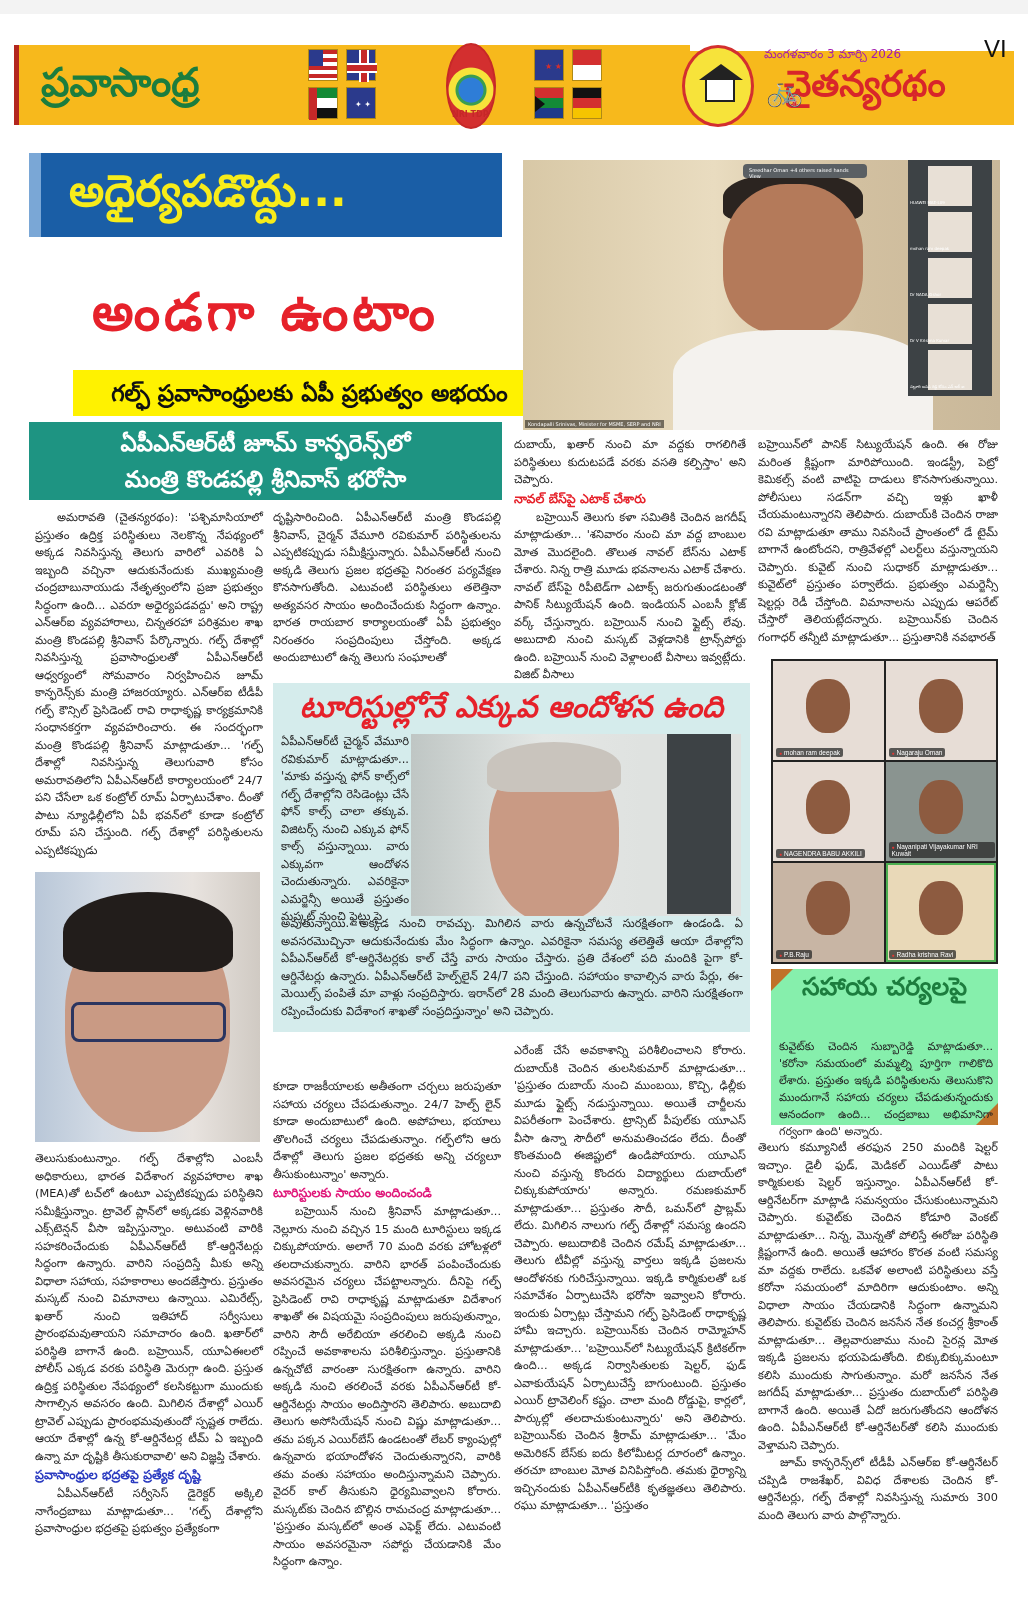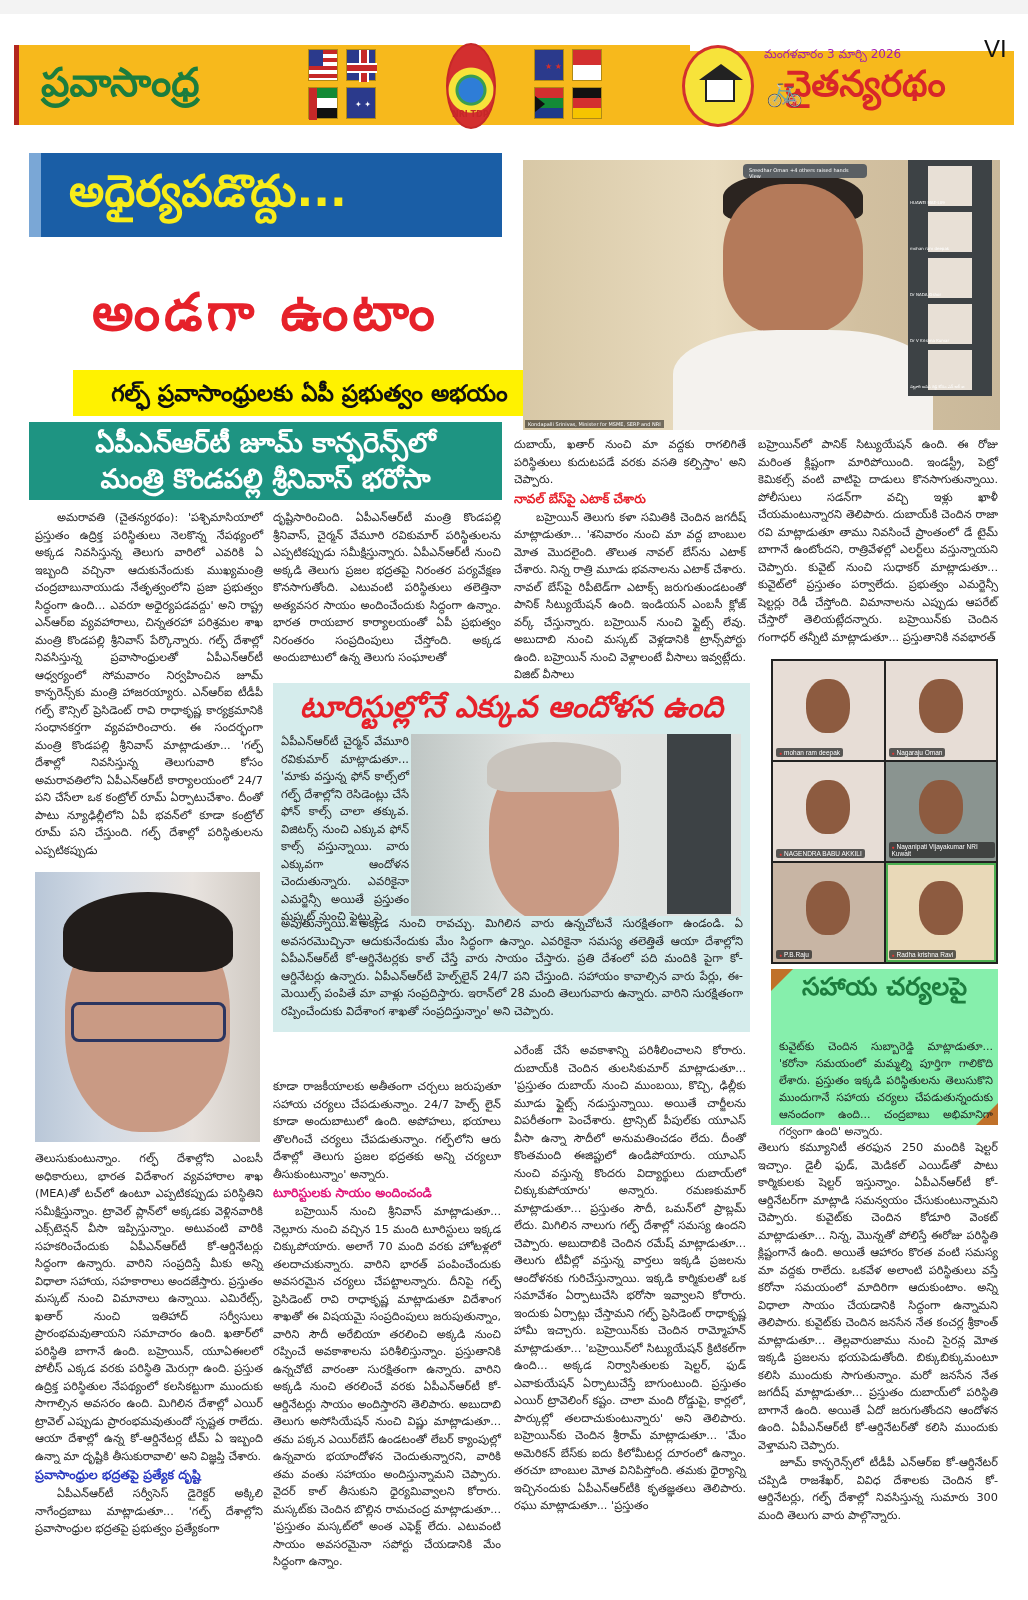--- a/index.html
+++ b/index.html
@@ -40,21 +40,21 @@
   .tdp-logo { position: absolute; left: 668px; top: 0; width: 72px; height: 82px; border-radius: 50%; background: #f7e33a; border: 3px solid #d32f2f; }
   .tdp-logo .house { position: absolute; left: 20px; top: 30px; width: 30px; height: 24px; background: #fff; border: 2px solid #222; }
   .tdp-logo .roof { position: absolute; left: 14px; top: 16px; width: 0; height: 0; border-left: 22px solid transparent; border-right: 22px solid transparent; border-bottom: 16px solid #222; }
   .cycle { position: absolute; left: 752px; top: 28px; font-size: 30px; color: #222; }
 
   
   .hl-blue { position: absolute; left: 29px; top: 139px; width: 473px; height: 84px; background: #1a5ea6; border-left: 12px solid #7aa7d6; }
   .hl-blue span { position: absolute; left: 28px; top: 12px; font-size: 44px; font-weight: bold; color: #f7ec1a; }
   .hl-red { position: absolute; left: 29px; top: 246px; width: 473px; height: 105px; text-align: center; font-size: 52px; font-weight: bold; color: #e6212a; letter-spacing: 4px; line-height: 105px; }
   .hl-yellow { position: absolute; left: 29px; top: 356px; width: 473px; height: 46px; background: #fff200; text-align: center; font-size: 23px; font-weight: bold; line-height: 46px; color: #111; margin-left: 44px; }
-  .hl-teal { position: absolute; left: 29px; top: 408px; width: 473px; height: 78px; background: #1e9482; text-align: center; color: #fff; font-size: 27px; font-weight: bold; line-height: 36px; padding-top: 3px; }
+  .hl-teal { position: absolute; left: 29px; top: 408px; width: 473px; height: 78px; background: #1e9482; text-align: center; color: #fff; font-size: 23px; font-weight: bold; line-height: 36px; padding-top: 3px; }
 
   
   .photo { position: absolute; overflow: hidden; }
   .photo-main { left: 523px; top: 146px; width: 477px; height: 270px; background: linear-gradient(90deg, #d8c8a6, #e9dcc0 40%, #d2c0a0 70%, #c9b89a); }
   .photo-main .face { position: absolute; left: 200px; top: 24px; width: 140px; height: 150px; border-radius: 45% 45% 40% 40%; background: #b47a5a; }
   .photo-main .hair { position: absolute; left: 200px; top: 12px; width: 140px; height: 50px; border-radius: 50% 50% 20% 20%; background: #2b2420; }
   .photo-main .shirt { position: absolute; left: 150px; top: 170px; width: 260px; height: 110px; border-radius: 40% 40% 0 0; background: #f4f2ee; }
   .photo-main .strip { position: absolute; right: 8px; top: 0; width: 84px; height: 236px; background: #3d4245; }
   .strip .tile { position: absolute; left: 20px; width: 44px; height: 40px; background: #e8e0d6; }
   .strip .tile-label { position: absolute; left: 2px; width: 80px; font-size: 4px; color: #fff; }

